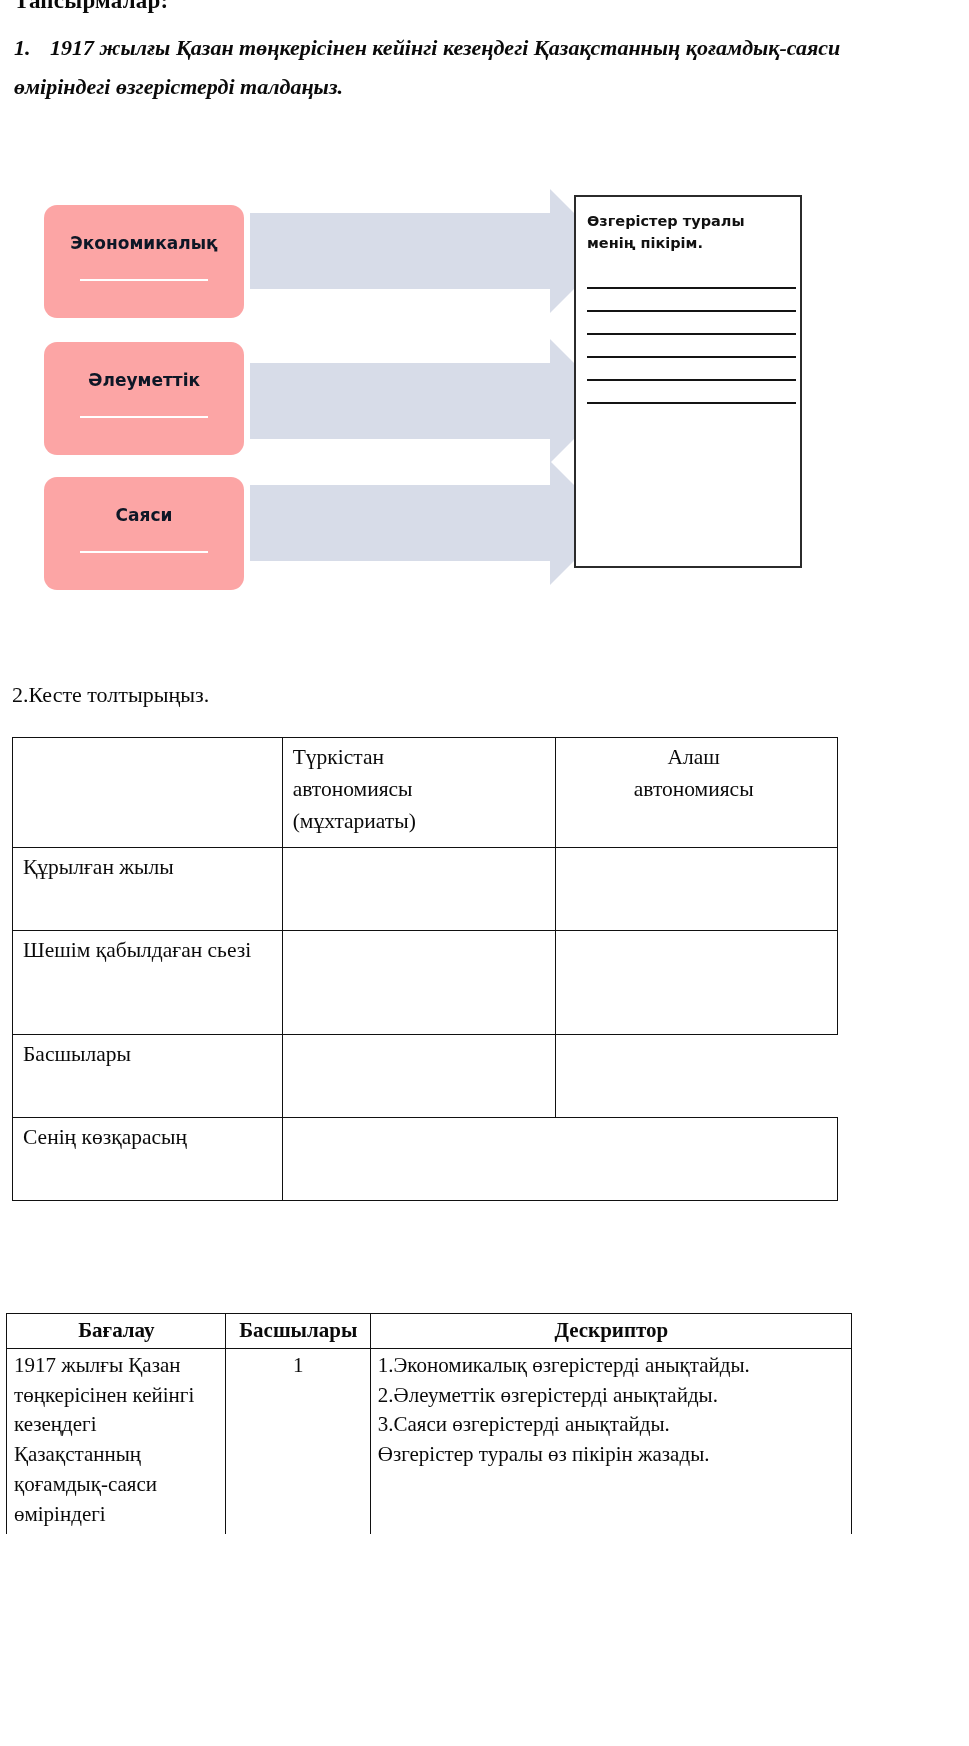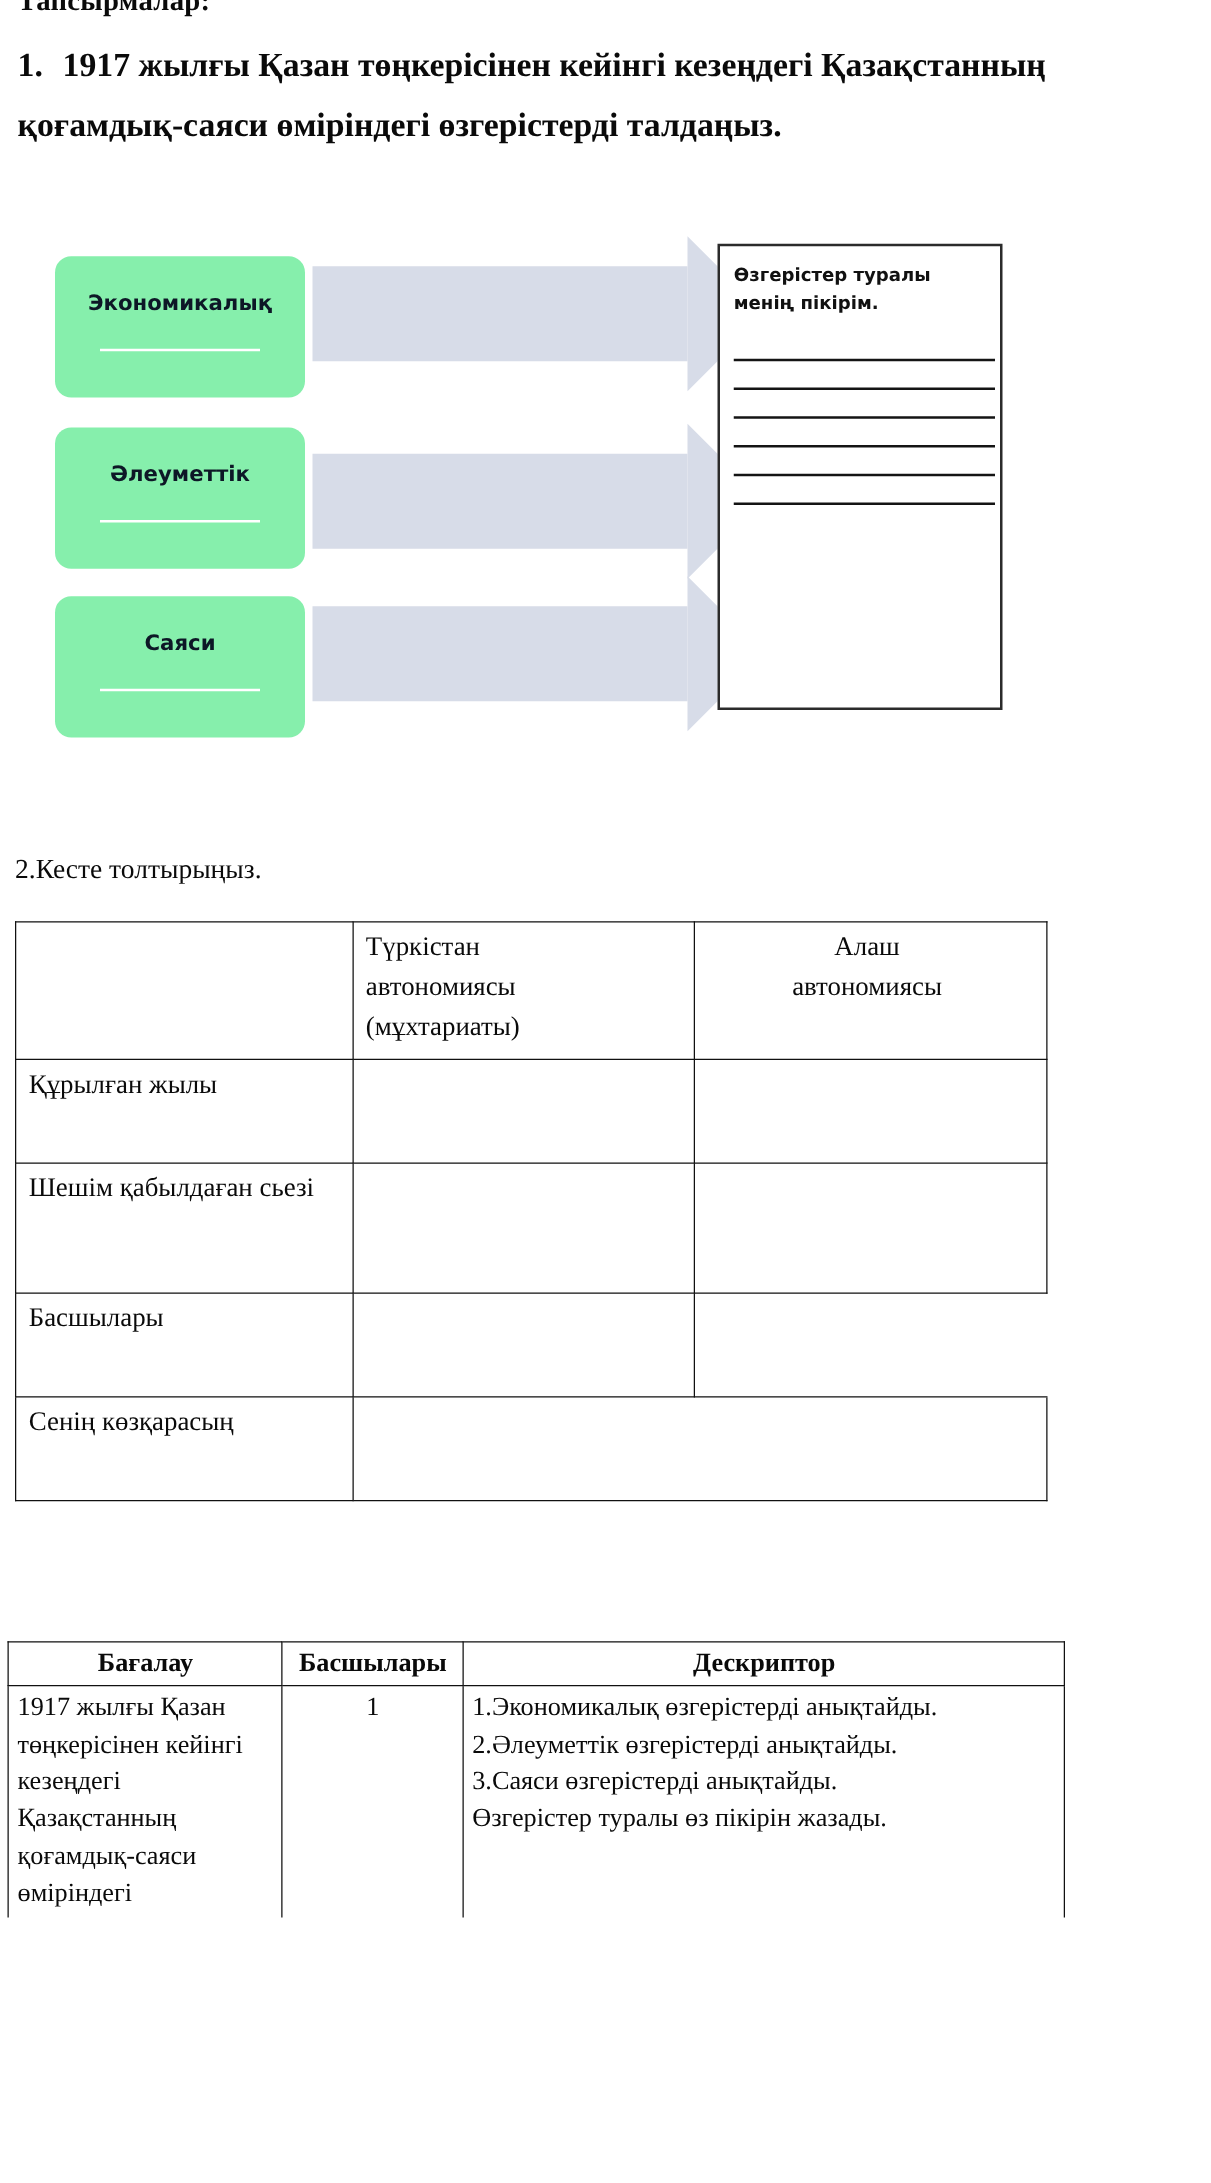--- a/index.html
+++ b/index.html
@@ -23,22 +23,23 @@
     width: 900px;
     font-weight: bold;
     font-size: 23px;
     letter-spacing: .2px;
   }
   .task1 {
     position: absolute;
     left: 14px; top: 28px;
     width: 830px;
     font-weight: bold;
-    font-size: 27px;
+    font-size: 22px;
     line-height: 1.78;
+    font-style: italic;
   }
   .task1 .num { display:inline-block; width: 36px; }
 
   
   .diagram {
     position: absolute;
     left: 0; top: 180px;
     width: 969px;
     height: 430px;
   }
@@ -59,21 +60,21 @@
   }
   .arrow.a1 { left: 250px; top: 33px; }
   .arrow.a2 { left: 250px; top: 183px; }
   .arrow.a3 { left: 250px; top: 305px; }
 
   .blue-box {
     position: absolute;
     left: 44px;
     width: 200px;
     height: 113px;
-    background: #86efac;
+    background: #fca5a5;
     border-radius: 13px;
     color: #0d1726;
     font-family: "DejaVu Sans", "Liberation Sans", sans-serif;
     font-weight: bold;
     font-size: 17px;
     display: flex;
     flex-direction: column;
     align-items: center;
     justify-content: flex-start;
     padding-top: 28px;

